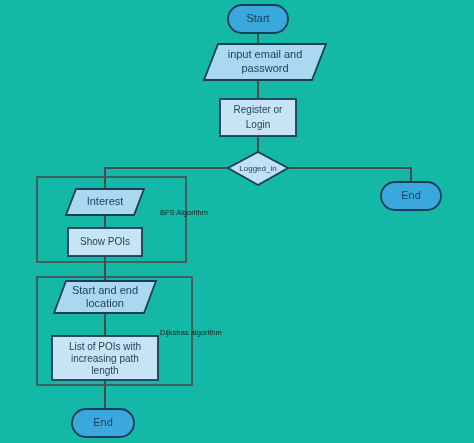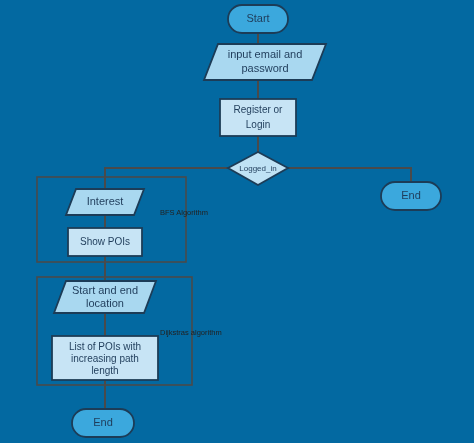--- a/index.html
+++ b/index.html
@@ -10,21 +10,21 @@
   body {
     width: 474px;
     height: 443px;
     font-family: "Liberation Sans", sans-serif;
     overflow: hidden;
   }
   #flowchart-root {
     position: relative;
     width: 474px;
     height: 443px;
-    background: #0369a1;
+    background: #14b8a6;
   }
   svg#flow-svg {
     position: absolute;
     left: 0;
     top: 0;
     width: 474px;
     height: 443px;
   }
   .node-text {
     font-family: "Liberation Sans", sans-serif;

